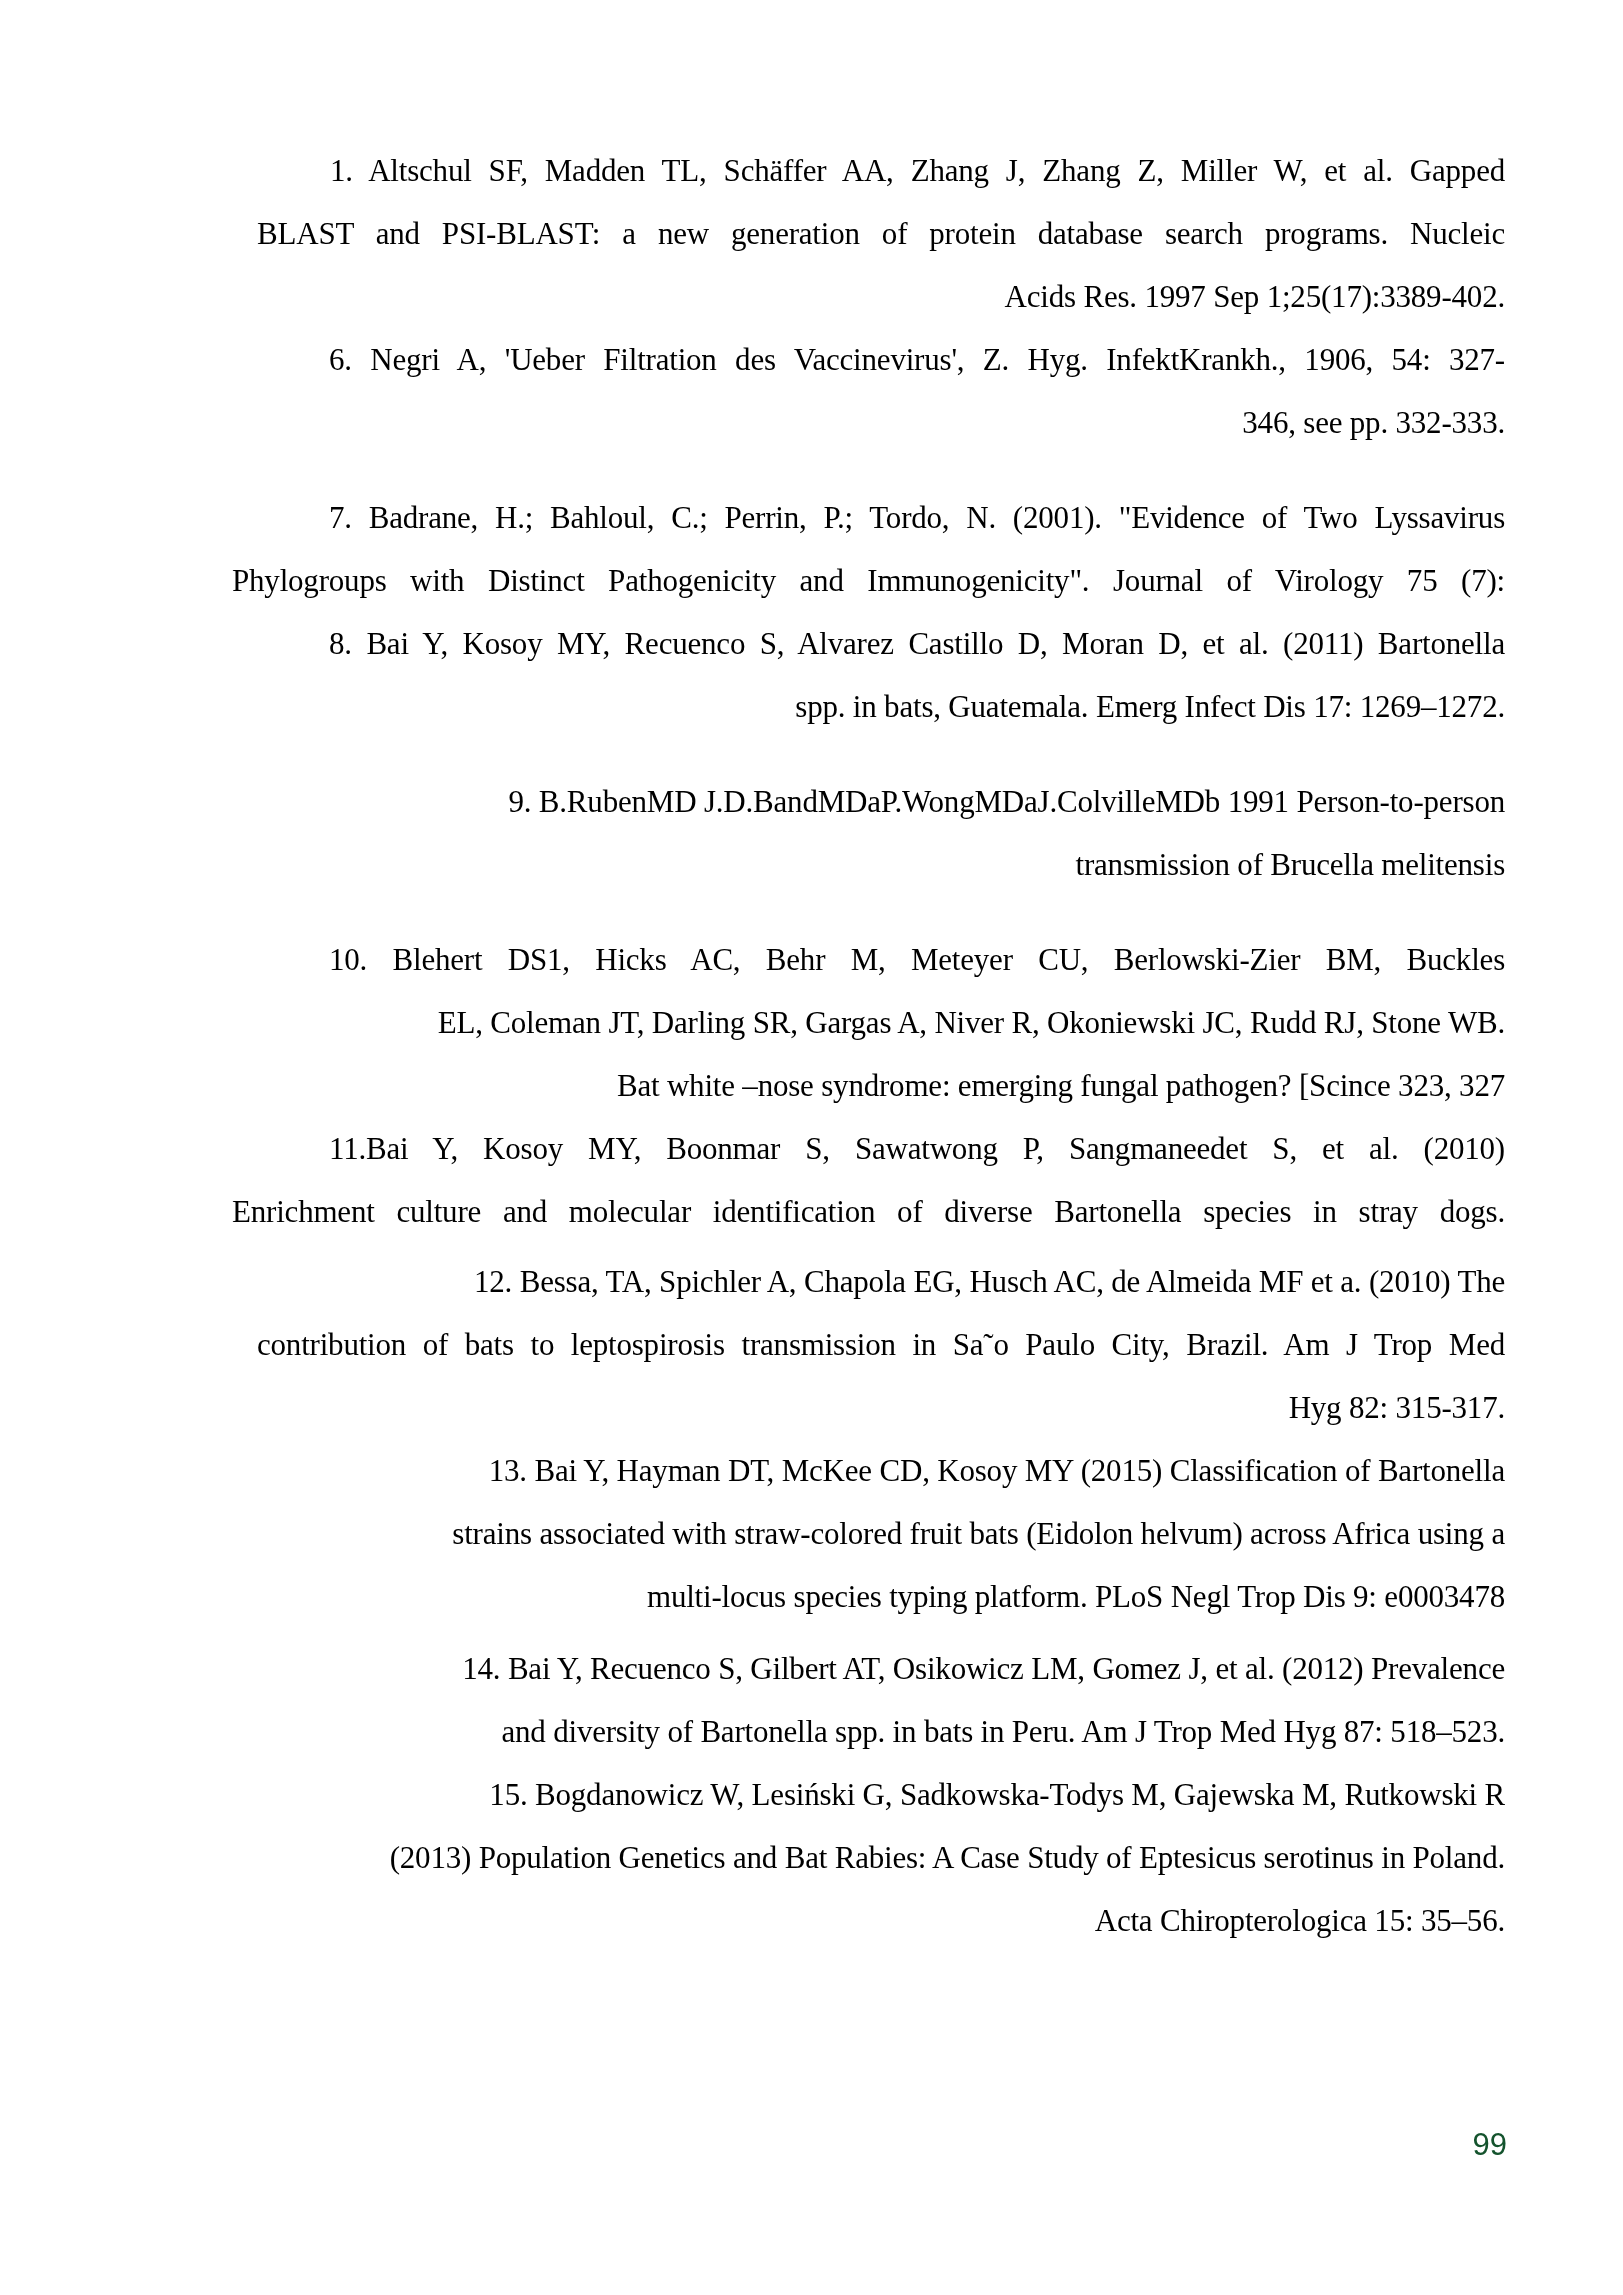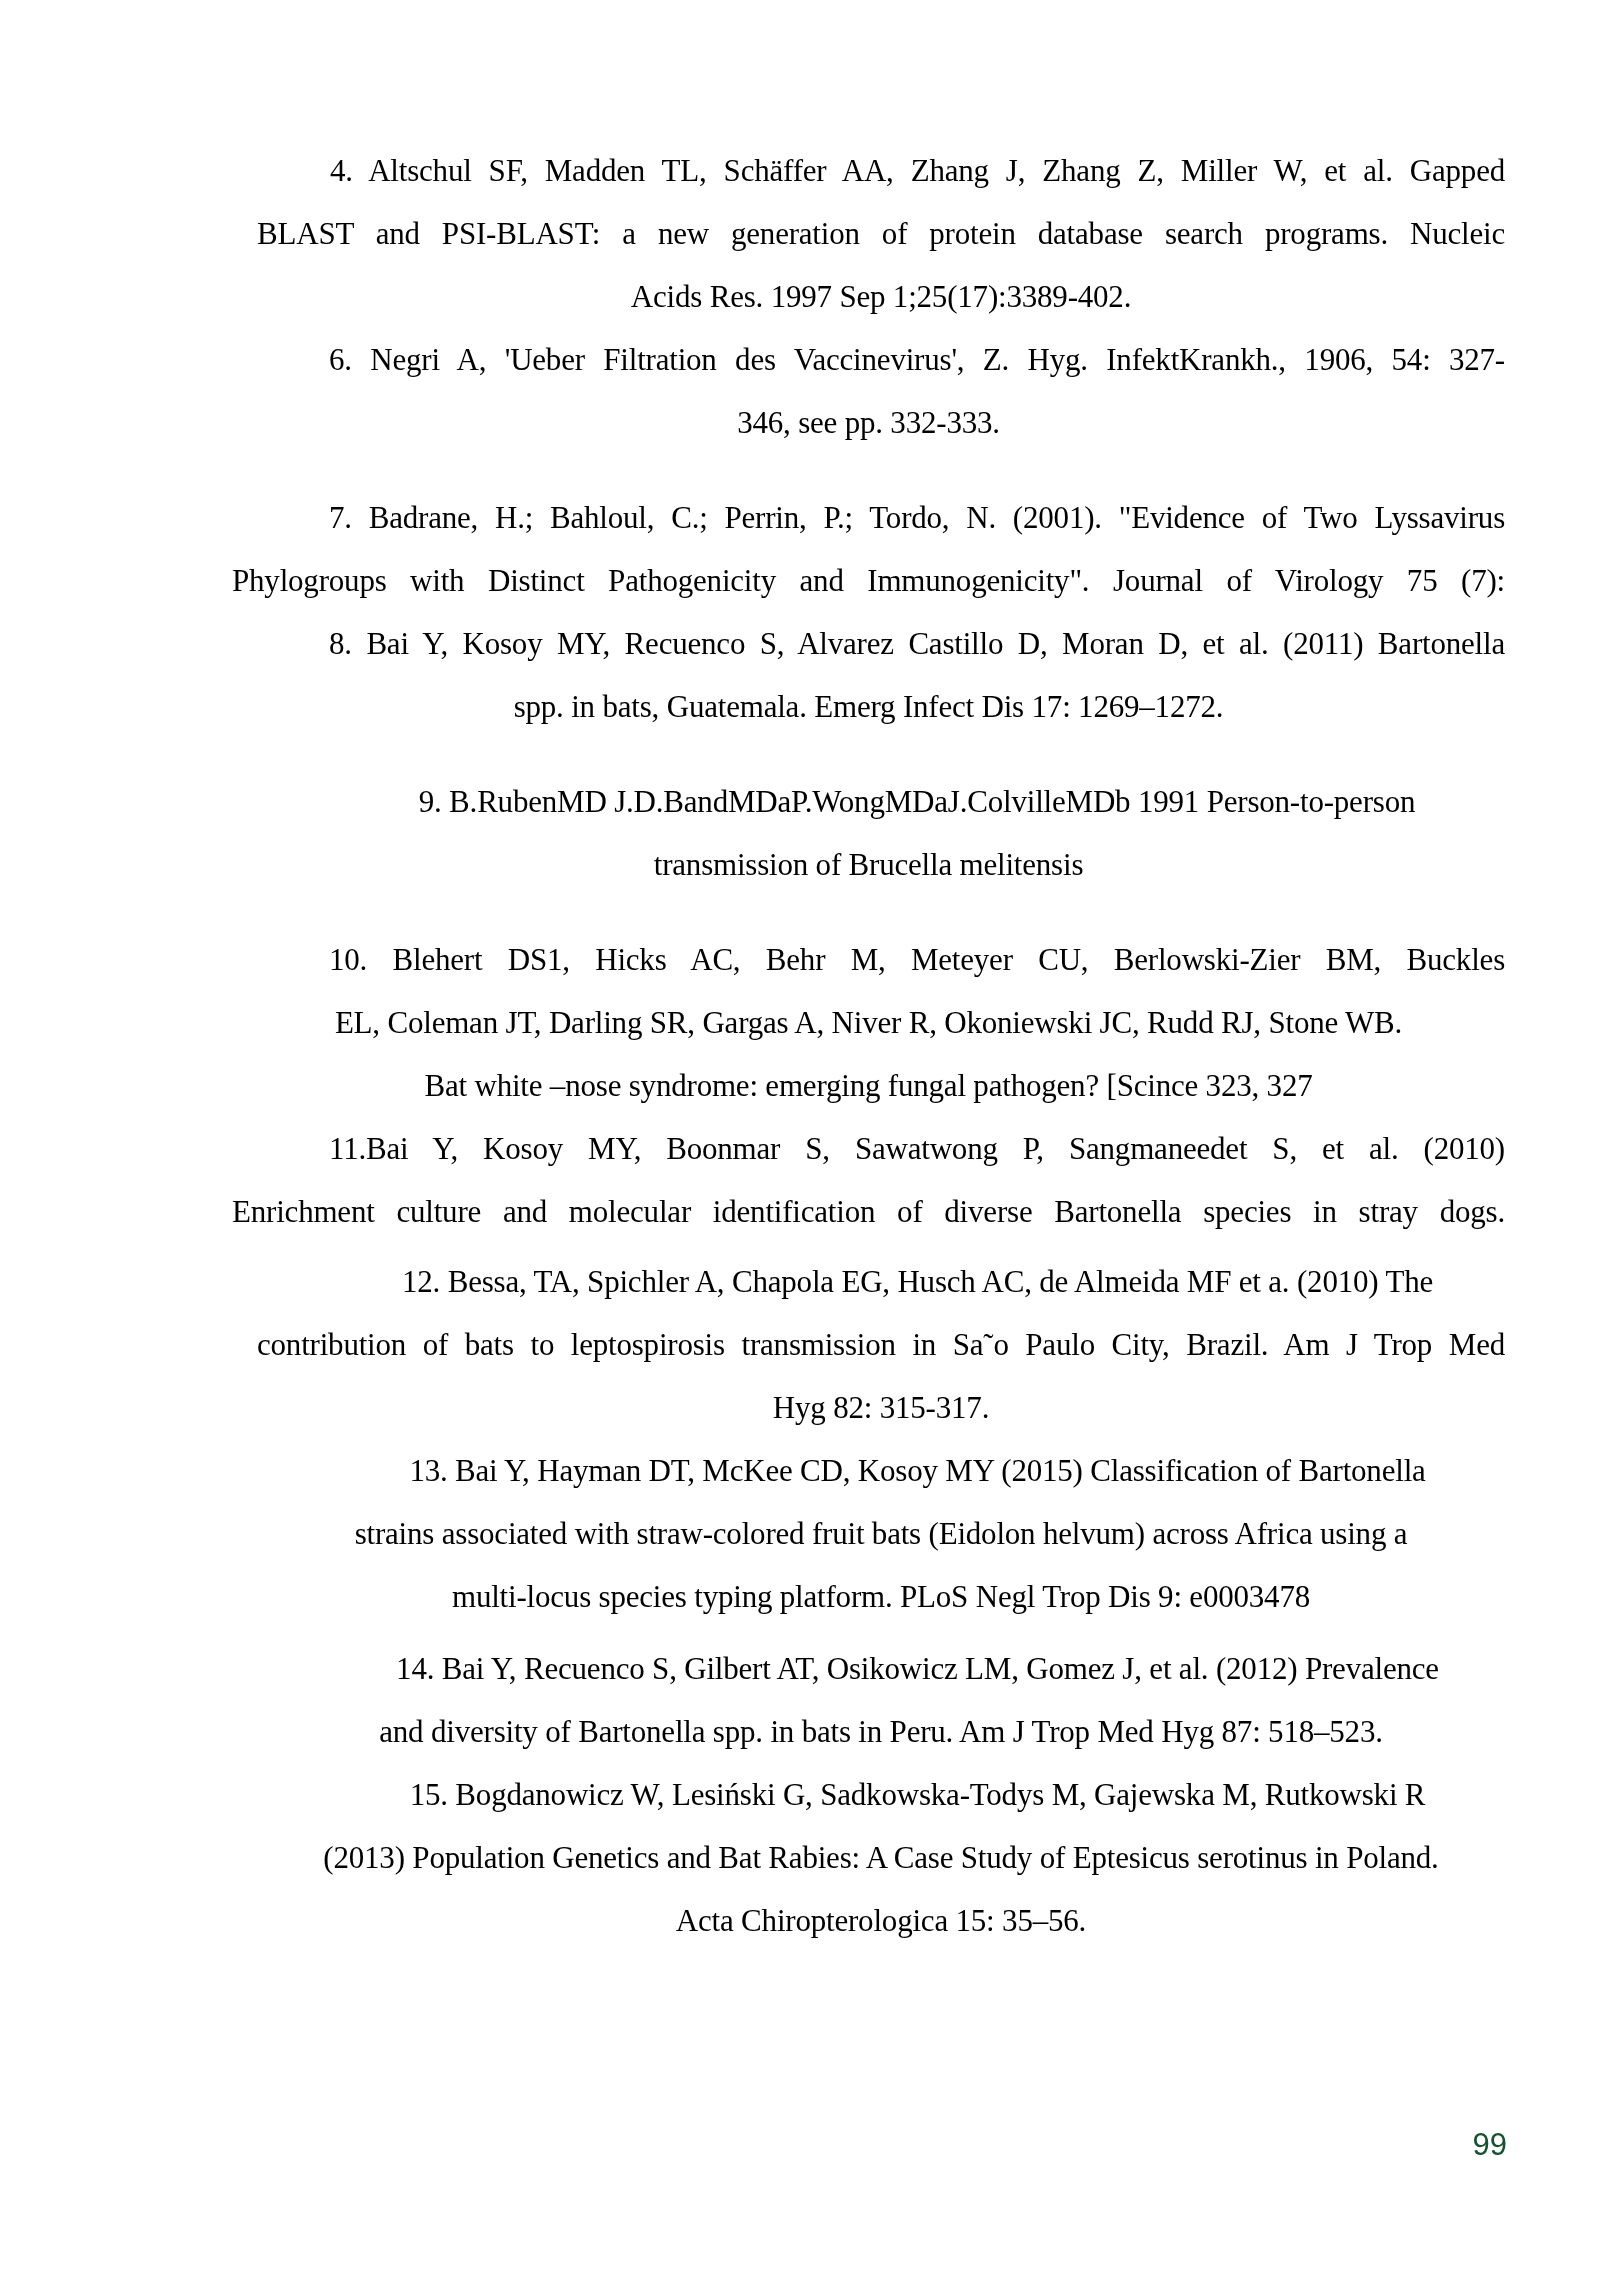--- a/index.html
+++ b/index.html
@@ -20,21 +20,21 @@
   }
   .line {
     margin: 0;
     padding: 0;
     font-size: 31px;
     line-height: 63px;
     height: 63px;
     overflow: hidden;
     letter-spacing: -0.2px;
     margin-right: 118px;
-    text-align: center;
+    text-align: right;
   }
   
   .mA .line { margin-left: 232px; }
   .mB .line { margin-left: 257px; }
   
   .mA .first { text-indent: 97px; }
   .mB .first { text-indent: 73px; }
   
   .flush { text-align: justify; text-align-last: justify; }
   
@@ -51,21 +51,21 @@
     color: #14532d;
   }
 </style>
 </head>
 <body>
 
 <div class="page">
   <main class="refs">
 
     <section class="ref mB">
-      <p class="line first flush">4. Altschul SF, Madden TL, Schäffer AA, Zhang J, Zhang Z, Miller W, et al. Gapped</p>
+      <p class="line first flush">1. Altschul SF, Madden TL, Schäffer AA, Zhang J, Zhang Z, Miller W, et al. Gapped</p>
       <p class="line flush">BLAST and PSI-BLAST: a new generation of protein database search programs. Nucleic</p>
       <p class="line">Acids Res. 1997 Sep 1;25(17):3389-402.</p>
     </section>
 
     <section class="ref mA">
       <p class="line first flush">6. Negri A, 'Ueber Filtration des Vaccinevirus', Z. Hyg. InfektKrankh., 1906, 54: 327-</p>
       <p class="line">346, see pp. 332-333.</p>
     </section>
 
     <section class="ref mA sp">

